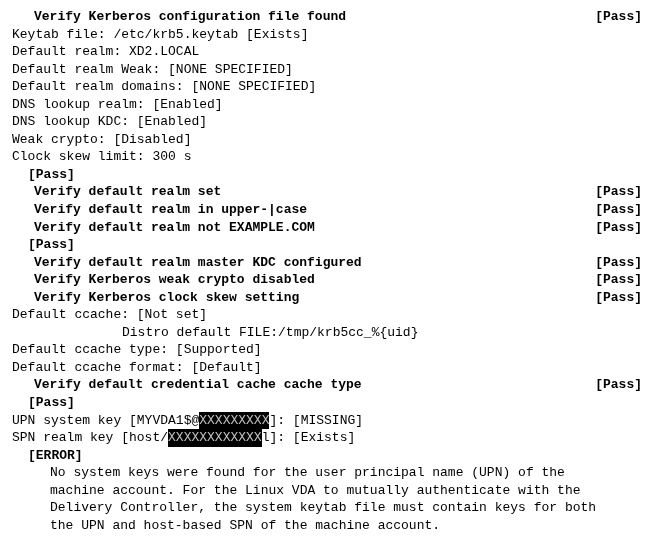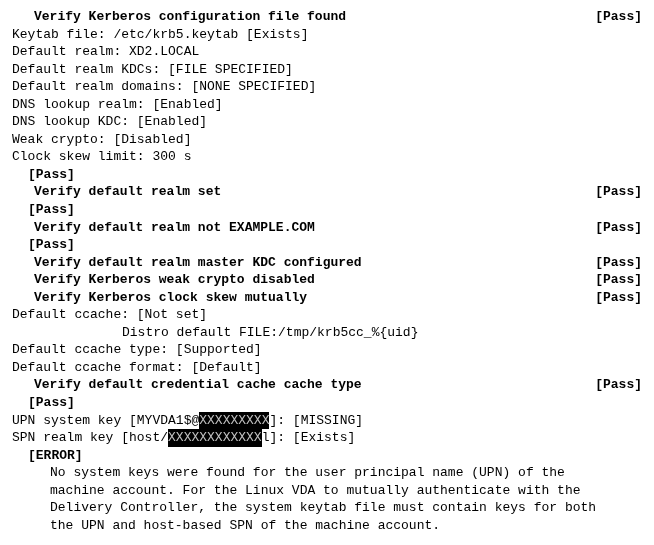--- a/index.html
+++ b/index.html
@@ -41,54 +41,55 @@
 </head>
 <body>
 
 <div class="row">
   <span class="left indent1 bold">Verify Kerberos configuration file found</span>
   <span class="right bold">[Pass]</span>
 </div>
 
 <div>Keytab file:  /etc/krb5.keytab [Exists]</div>
 <div>Default realm: XD2.LOCAL</div>
-<div>Default realm KDCs: [FILE SPECIFIED]</div>
+<div>Default realm Weak: [NONE SPECIFIED]</div>
 <div>Default realm domains: [NONE SPECIFIED]</div>
 <div>DNS lookup realm: [Enabled]</div>
 <div>DNS lookup KDC: [Enabled]</div>
 <div>Weak crypto:  [Disabled]</div>
 <div>Clock skew limit:  300 s</div>
 
 <div class="row">
   <span class="right bold">[Pass]</span>
 </div>
 <div class="row">
   <span class="left indent1 bold">Verify default realm set</span>
   <span class="right bold">[Pass]</span>
 </div>
 <div class="row">
+  <span class="left indent1 bold">Verify default realm in upper-|case</span>
   <span class="right bold">[Pass]</span>
 </div>
 <div class="row">
   <span class="left indent1 bold">Verify default realm not EXAMPLE.COM</span>
   <span class="right bold">[Pass]</span>
 </div>
 <div class="row">
   <span class="right bold">[Pass]</span>
 </div>
 <div class="row">
   <span class="left indent1 bold">Verify default realm master KDC configured</span>
   <span class="right bold">[Pass]</span>
 </div>
 <div class="row">
   <span class="left indent1 bold">Verify Kerberos weak crypto disabled</span>
   <span class="right bold">[Pass]</span>
 </div>
 <div class="row">
-  <span class="left indent1 bold">Verify Kerberos clock skew mutually</span>
+  <span class="left indent1 bold">Verify Kerberos clock skew setting</span>
   <span class="right bold">[Pass]</span>
 </div>
 
 <div>Default ccache: [Not set]</div>
 <div style="padding-left:110px">Distro default FILE:/tmp/krb5cc_%{uid}</div>
 <div>Default ccache type: [Supported]</div>
 <div>Default ccache format: [Default]</div>
 
 <div class="row">
   <span class="left indent1 bold">Verify default credential cache cache type</span>

